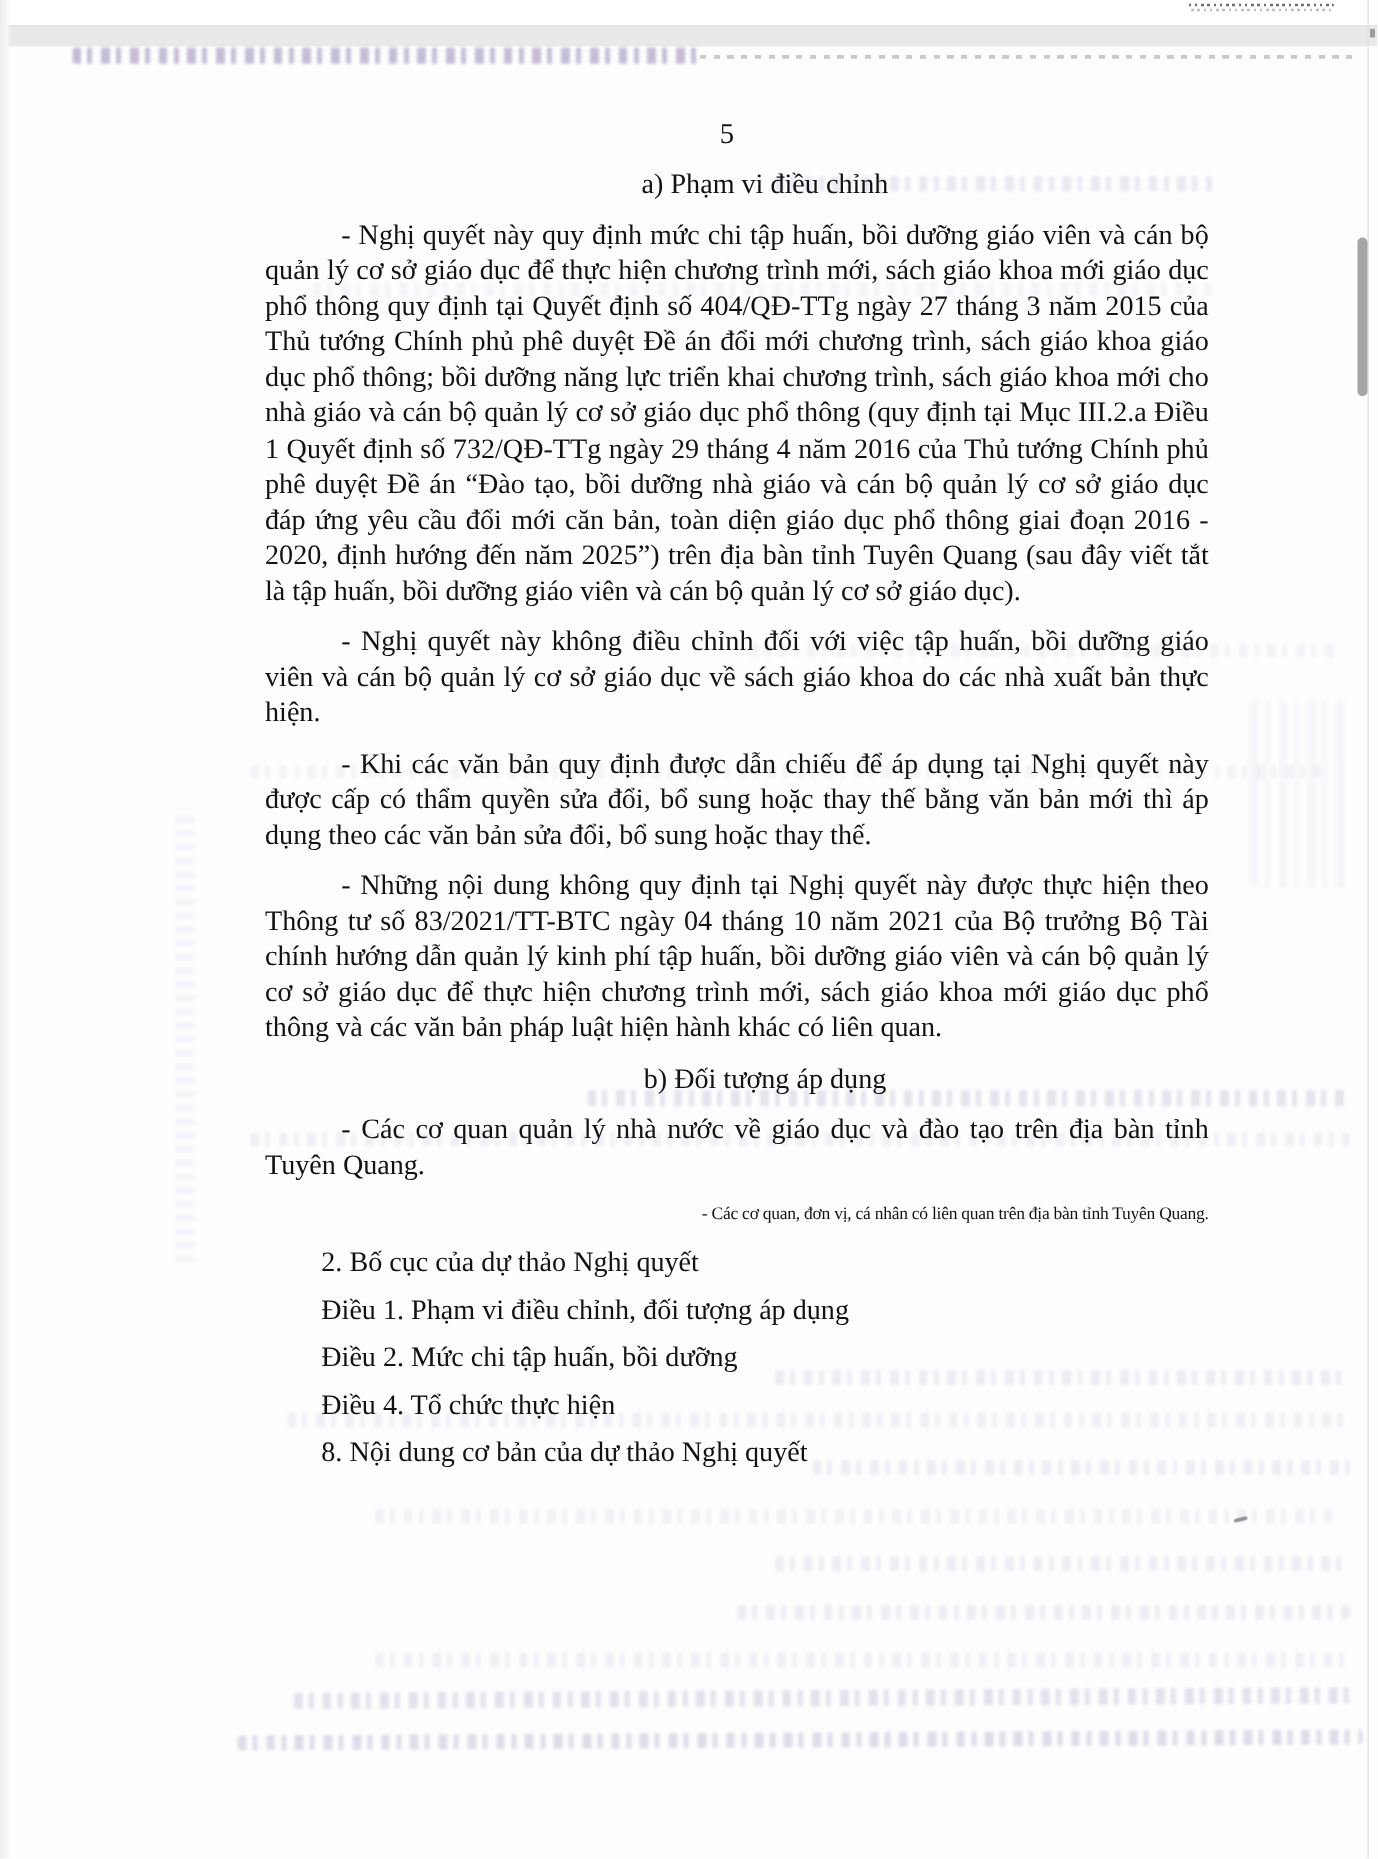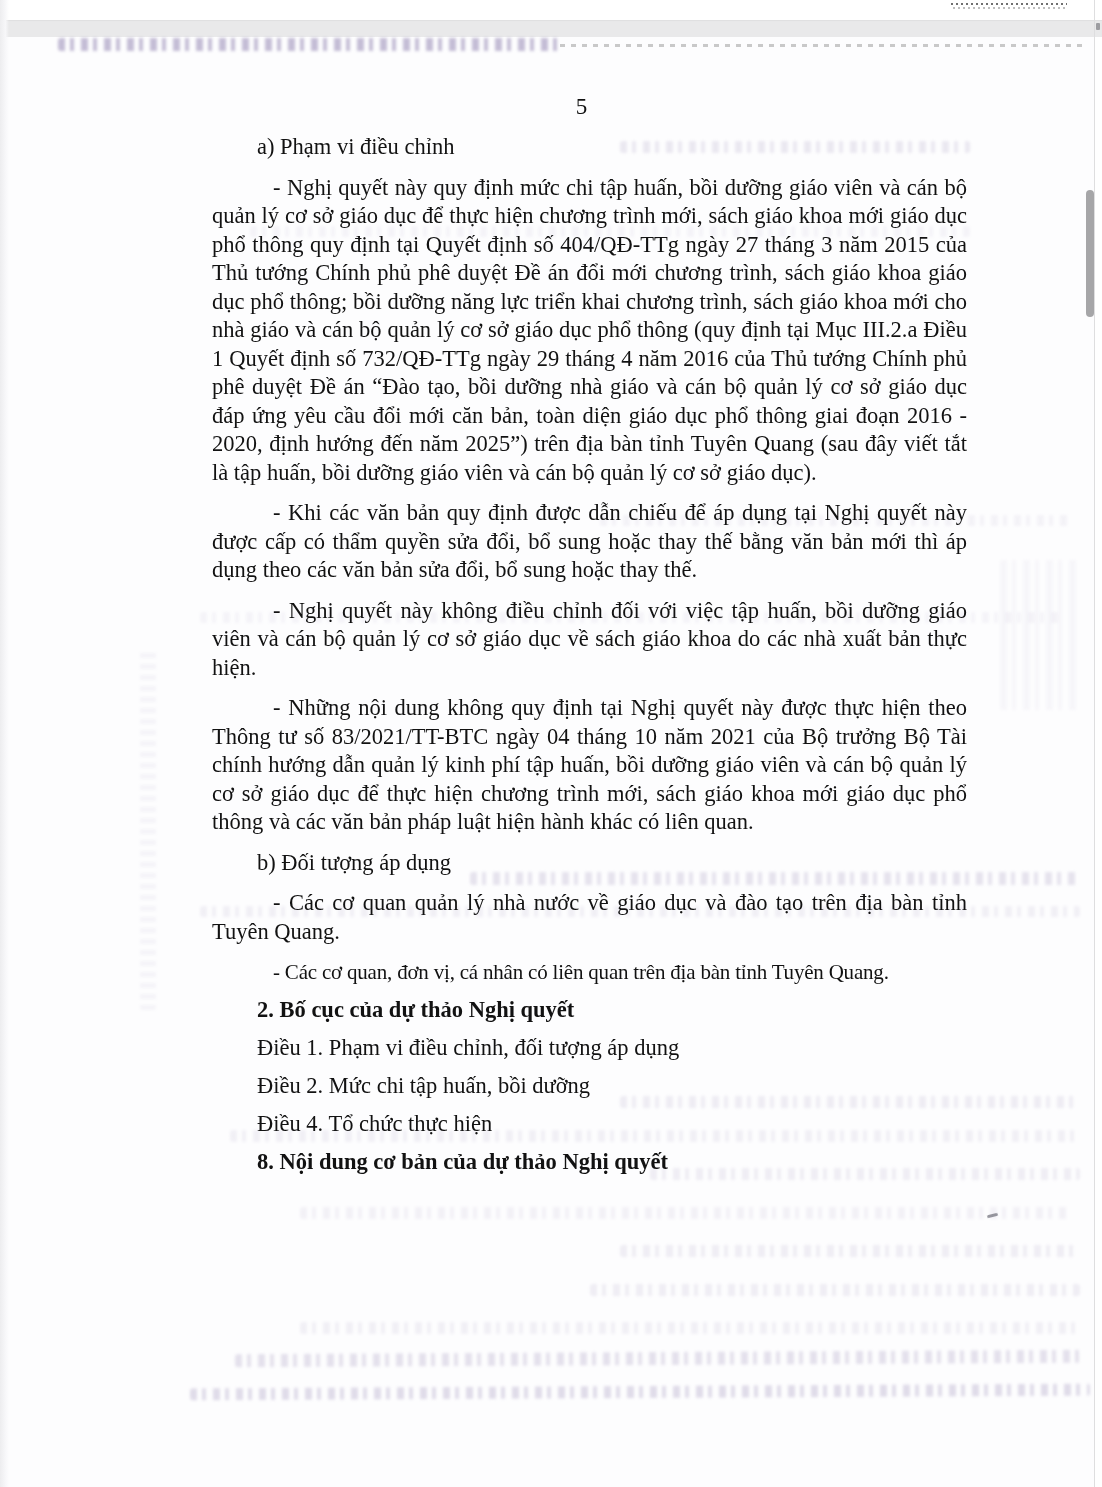--- a/index.html
+++ b/index.html
@@ -26,24 +26,24 @@
   .scroll-track{position:absolute;left:1084px;top:0;width:10px;height:1487px;background:transparent;}
   .scroll-thumb{position:absolute;left:1086px;top:190px;width:8px;height:127px;background:#a6a6a8;border-radius:4px;}
   
   .doc{
     position:absolute;left:196px;top:37px;width:771px;
     color:#121212;font-size:22.5px;line-height:28.5px;
     text-align:justify;
   }
   .pagenum{padding-top:55px;text-align:center;font-size:23px;line-height:29px;}
   .para{margin:12px 0 0 16px;text-indent:61px;}
-  .h-line{text-align:left;text-indent:61px;margin:12px 0 0 0;}
+  .h-line{text-align:center;text-indent:61px;margin:12px 0 0 0;}
   .list-line{text-align:left;text-indent:61px;margin:9.5px 0 0 0;}
-  .bold{font-weight:bold;}
-  .one-line{white-space:nowrap;text-align:left;font-size:21px;letter-spacing:-0.2px;}
+  .bold{font-weight:normal;}
+  .one-line{white-space:nowrap;text-align:right;font-size:14px;letter-spacing:-0.2px;}
   
   .bleed{
     position:absolute;pointer-events:none;
     color:#8d7fae;
     background:repeating-linear-gradient(90deg,currentColor 0 7px,transparent 7px 12px,currentColor 12px 16px,transparent 16px 23px);
     filter:blur(1.4px);border-radius:3px;
   }
   .bleed.vert{background:repeating-linear-gradient(0deg,currentColor 0 5px,transparent 5px 11px);}
   .dashline{position:absolute;height:3px;background:repeating-linear-gradient(90deg,#8b8b8b 0 5px,transparent 5px 11px);filter:blur(.4px);}
   .tilde-mark{position:absolute;left:987px;top:1214px;width:11px;height:3px;background:#75757f;border-radius:2px;transform:rotate(-14deg);opacity:.75;filter:blur(.3px);}
@@ -82,22 +82,22 @@
   <div class="bleed" style="left:300px;top:1322px;width:780px;height:12px;opacity:.1;"></div>
   <div class="bleed" style="left:235px;top:1352px;width:845px;height:13px;opacity:.22;transform:rotate(-.3deg);"></div>
   <div class="bleed" style="left:190px;top:1386px;width:900px;height:12px;opacity:.26;transform:rotate(-.3deg);"></div>
   <div class="tilde-mark"></div>
 
   <div class="doc">
     <div class="pagenum">5</div>
 
     <p class="h-line first-h">a) Phạm vi điều chỉnh</p>
     <p class="para">- Nghị quyết này quy định mức chi tập huấn, bồi dưỡng giáo viên và cán bộ quản lý cơ sở giáo dục để thực hiện chương trình mới, sách giáo khoa mới giáo dục phổ thông quy định tại Quyết định số 404/QĐ-TTg ngày 27 tháng 3 năm 2015 của Thủ tướng Chính phủ phê duyệt Đề án đổi mới chương trình, sách giáo khoa giáo dục phổ thông; bồi dưỡng năng lực triển khai chương trình, sách giáo khoa mới cho nhà giáo và cán bộ quản lý cơ sở giáo dục phổ thông (quy định tại Mục III.2.a Điều 1 Quyết định số 732/QĐ-TTg ngày 29 tháng 4 năm 2016 của Thủ tướng Chính phủ phê duyệt Đề án “Đào tạo, bồi dưỡng nhà giáo và cán bộ quản lý cơ sở giáo dục đáp ứng yêu cầu đổi mới căn bản, toàn diện giáo dục phổ thông giai đoạn 2016 - 2020, định hướng đến năm 2025”) trên địa bàn tỉnh Tuyên Quang (sau đây viết tắt là tập huấn, bồi dưỡng giáo viên và cán bộ quản lý cơ sở giáo dục).</p>
+    <p class="para">- Nghị quyết này không điều chỉnh đối với việc tập huấn, bồi dưỡng giáo viên và cán bộ quản lý cơ sở giáo dục về sách giáo khoa do các nhà xuất bản thực hiện.</p>
     <p class="para">- Khi các văn bản quy định được dẫn chiếu để áp dụng tại Nghị quyết này được cấp có thẩm quyền sửa đổi, bổ sung hoặc thay thế bằng văn bản mới thì áp dụng theo các văn bản sửa đổi, bổ sung hoặc thay thế.</p>
-    <p class="para">- Nghị quyết này không điều chỉnh đối với việc tập huấn, bồi dưỡng giáo viên và cán bộ quản lý cơ sở giáo dục về sách giáo khoa do các nhà xuất bản thực hiện.</p>
     <p class="para">- Những nội dung không quy định tại Nghị quyết này được thực hiện theo Thông tư số 83/2021/TT-BTC ngày 04 tháng 10 năm 2021 của Bộ trưởng Bộ Tài chính hướng dẫn quản lý kinh phí tập huấn, bồi dưỡng giáo viên và cán bộ quản lý cơ sở giáo dục để thực hiện chương trình mới, sách giáo khoa mới giáo dục phổ thông và các văn bản pháp luật hiện hành khác có liên quan.</p>
 
     <p class="h-line">b) Đối tượng áp dụng</p>
     <p class="para">- Các cơ quan quản lý nhà nước về giáo dục và đào tạo trên địa bàn tỉnh Tuyên Quang.</p>
     <p class="para one-line">- Các cơ quan, đơn vị, cá nhân có liên quan trên địa bàn tỉnh Tuyên Quang.</p>
 
     <p class="list-line bold">2. Bố cục của dự thảo Nghị quyết</p>
     <p class="list-line">Điều 1. Phạm vi điều chỉnh, đối tượng áp dụng</p>
     <p class="list-line">Điều 2. Mức chi tập huấn, bồi dưỡng</p>
     <p class="list-line">Điều 4. Tổ chức thực hiện</p>

